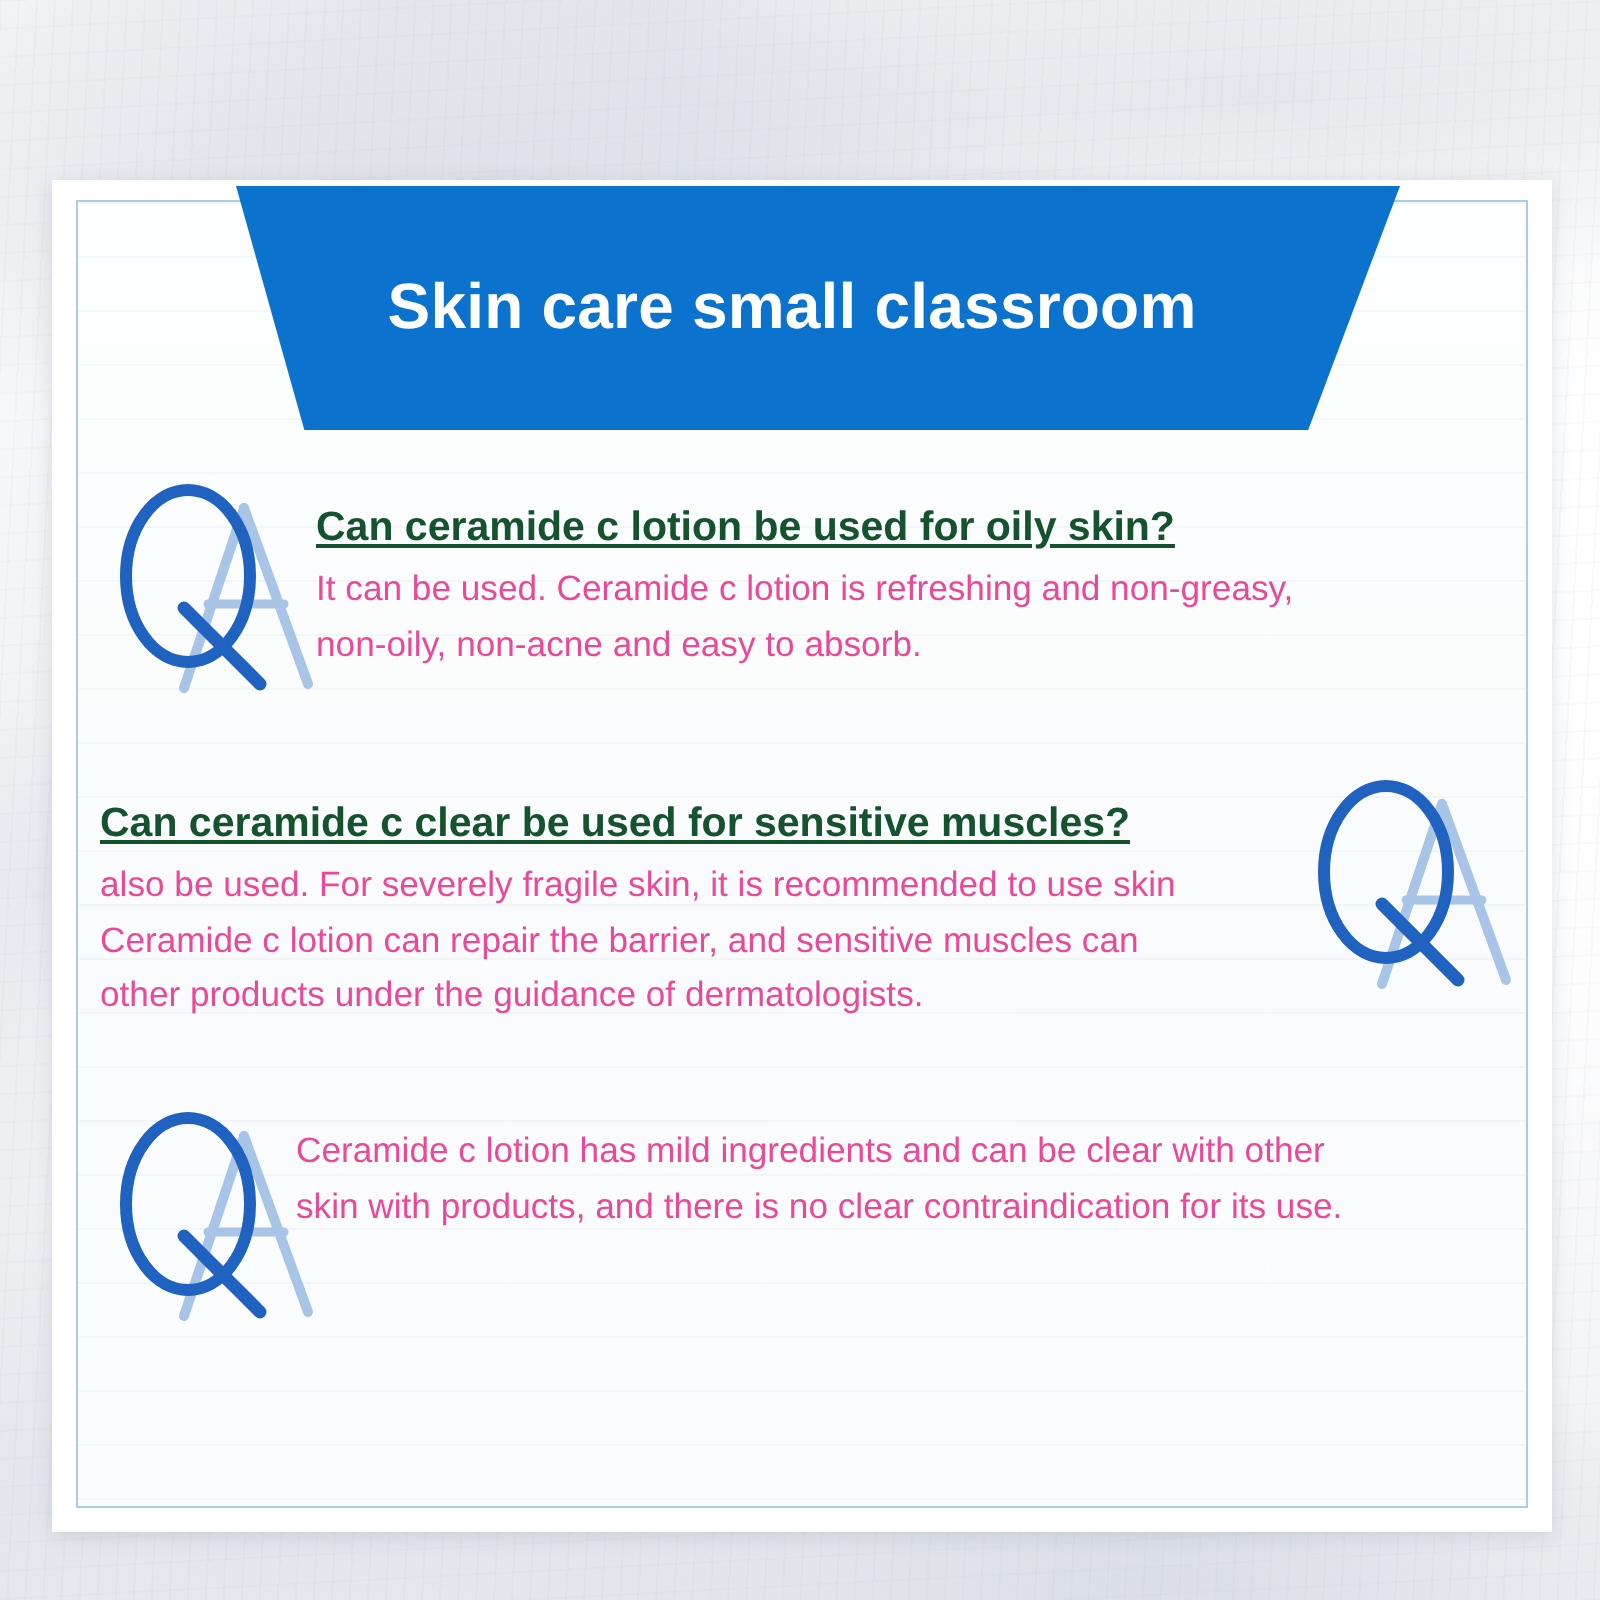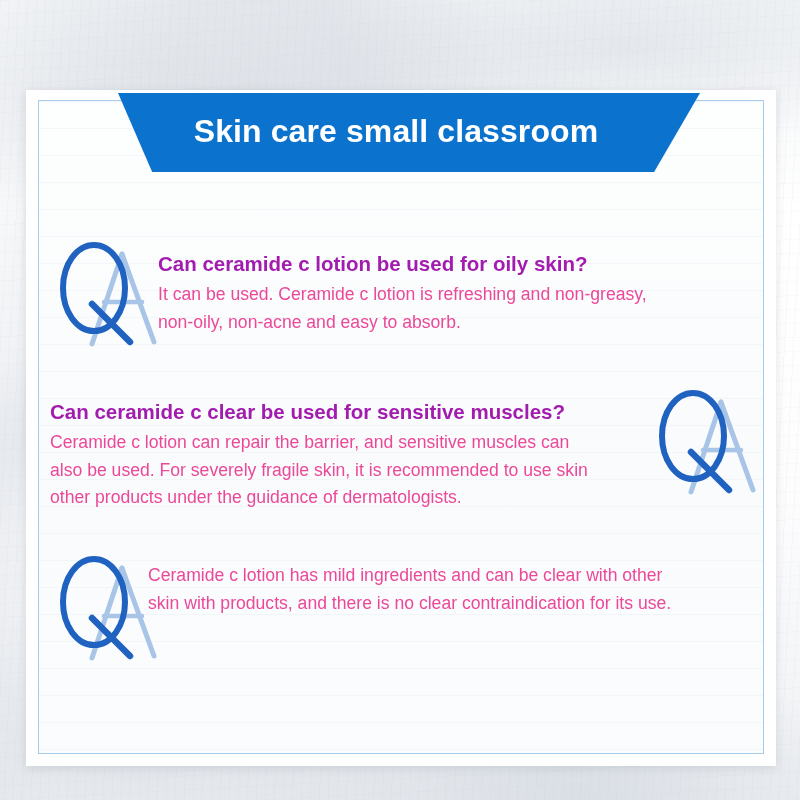--- a/index.html
+++ b/index.html
@@ -42,46 +42,47 @@
     left:12px; top:10px; right:12px; bottom:12px;
     border:1.4px solid #a9cce8;
     background:
       repeating-linear-gradient(180deg, rgba(231,236,241,.40) 0px, rgba(231,236,241,.40) 1px, rgba(255,255,255,0) 1px, rgba(255,255,255,0) 27px),
       linear-gradient(180deg,#fdfefe 0%, #fafbfc 55%, #fbfcfd 100%);
   }
 
   
   #banner{
     position:absolute;
-    left:96px; top:93px; width:604px; height:79px;
+    left:96px; top:93px; width:604px; height:122px;
     background:#0b72ce;
     clip-path:polygon(22px 0, 100% 0, 92.4% 100%, 9.3% 100%);
     display:flex; align-items:center; justify-content:center;
   }
   #banner-title{
     color:#ffffff;
     font-size:32px;
     font-weight:bold;
     letter-spacing:.1px;
     white-space:nowrap;
     transform:translate(-2px,-1px);
   }
 
   
   .qa-mark{ position:absolute; pointer-events:none; }
   .qa-mark svg{ display:block; }
 
   
   .qa-block{ position:absolute; }
   .qa-heading{
-    color:#a21caf;
+    color:#14532d;
     font-size:20.5px;
     font-weight:bold;
     line-height:27px;
     white-space:nowrap;
+    text-decoration:underline;
   }
   .qa-body{
     color:#ec4899;
     font-size:17.6px;
     line-height:27.5px;
     margin-top:4px;
   }
   .qa-body div{ white-space:nowrap; }
 
   
@@ -140,22 +141,22 @@
   <div class="qa-heading">Can ceramide c lotion be used for oily skin?</div>
   <div class="qa-body">
     <div>It can be used. Ceramide c lotion is refreshing and non-greasy,</div>
     <div>non-oily, non-acne and easy to absorb.</div>
   </div>
 </div>
 
 <div class="qa-block" id="block-2">
   <div class="qa-heading">Can ceramide c clear be used for sensitive muscles?</div>
   <div class="qa-body">
+    <div>also be used. For severely fragile skin, it is recommended to use skin</div>
     <div>Ceramide c lotion can repair the barrier, and sensitive muscles can</div>
-    <div>also be used. For severely fragile skin, it is recommended to use skin</div>
     <div>other products under the guidance of dermatologists.</div>
   </div>
 </div>
 
 <div class="qa-block" id="block-3">
   <div class="qa-body">
     <div>Ceramide c lotion has mild ingredients and can be clear with other</div>
     <div>skin with products, and there is no clear contraindication for its use.</div>
   </div>
 </div>

